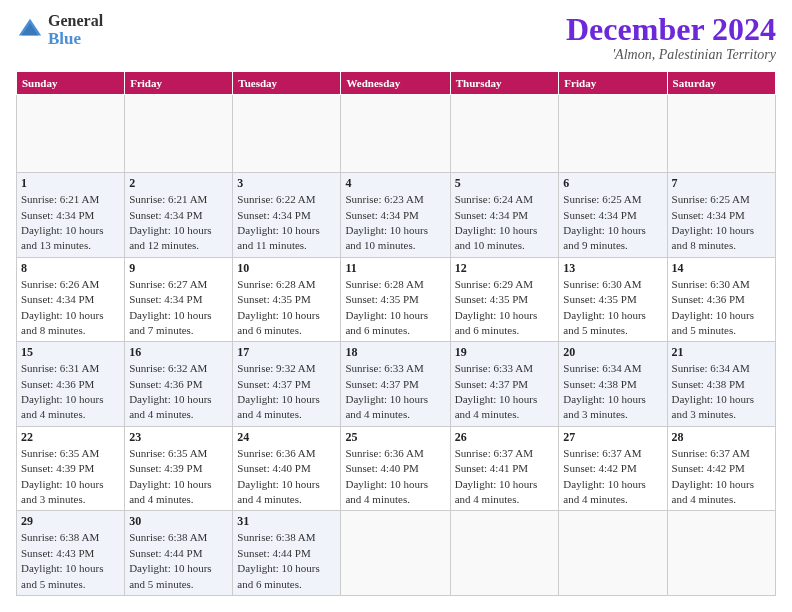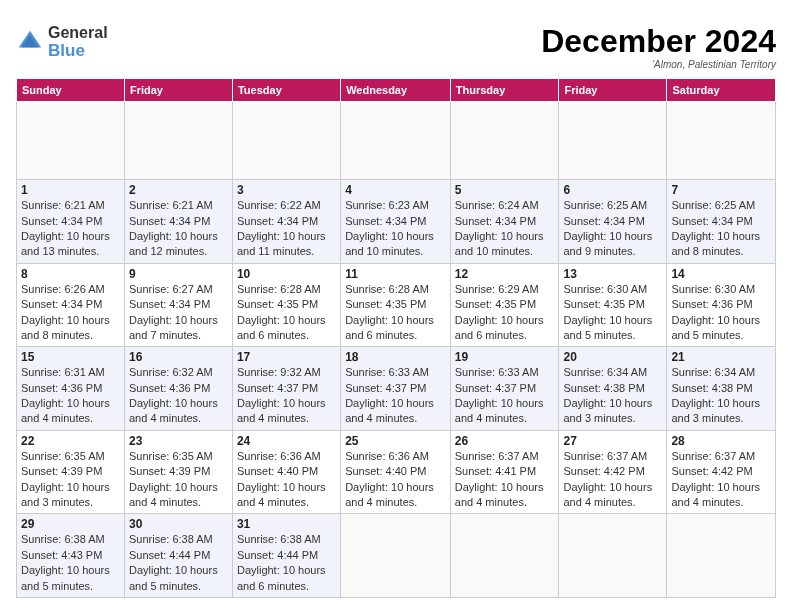--- a/index.html
+++ b/index.html
@@ -6,22 +6,23 @@
     body {
       font-family: Arial, sans-serif;
       background: #fff;
       width: 792px;
       height: 612px;
       overflow: hidden;
     }
     .page {
       width: 792px;
       height: 612px;
-      padding: 24px 16px;
+      padding: 12px 16px;
       background: #fff;
+      font-family: Liberation Serif, serif;
     }
     .header {
       display: flex;
       justify-content: space-between;
       align-items: flex-start;
       margin-bottom: 8px;
     }
     .logo {
       display: flex;
       align-items: center;
@@ -45,25 +46,25 @@
       width: 28px;
       height: 28px;
       margin-right: 4px;
     }
     .title-block {
       text-align: right;
     }
     .month-title {
       font-size: 32px;
       font-weight: bold;
-      color: #000000;
+      color: #6d28d9;
       line-height: 1.1;
     }
     .location {
-      font-size: 10px;
+      font-size: 14px;
       color: #555;
       font-style: italic;
     }
     .calendar {
       width: 100%;
       border-collapse: collapse;
       font-size: 9.5px;
     }
     .calendar th {
       background: #be185d;

